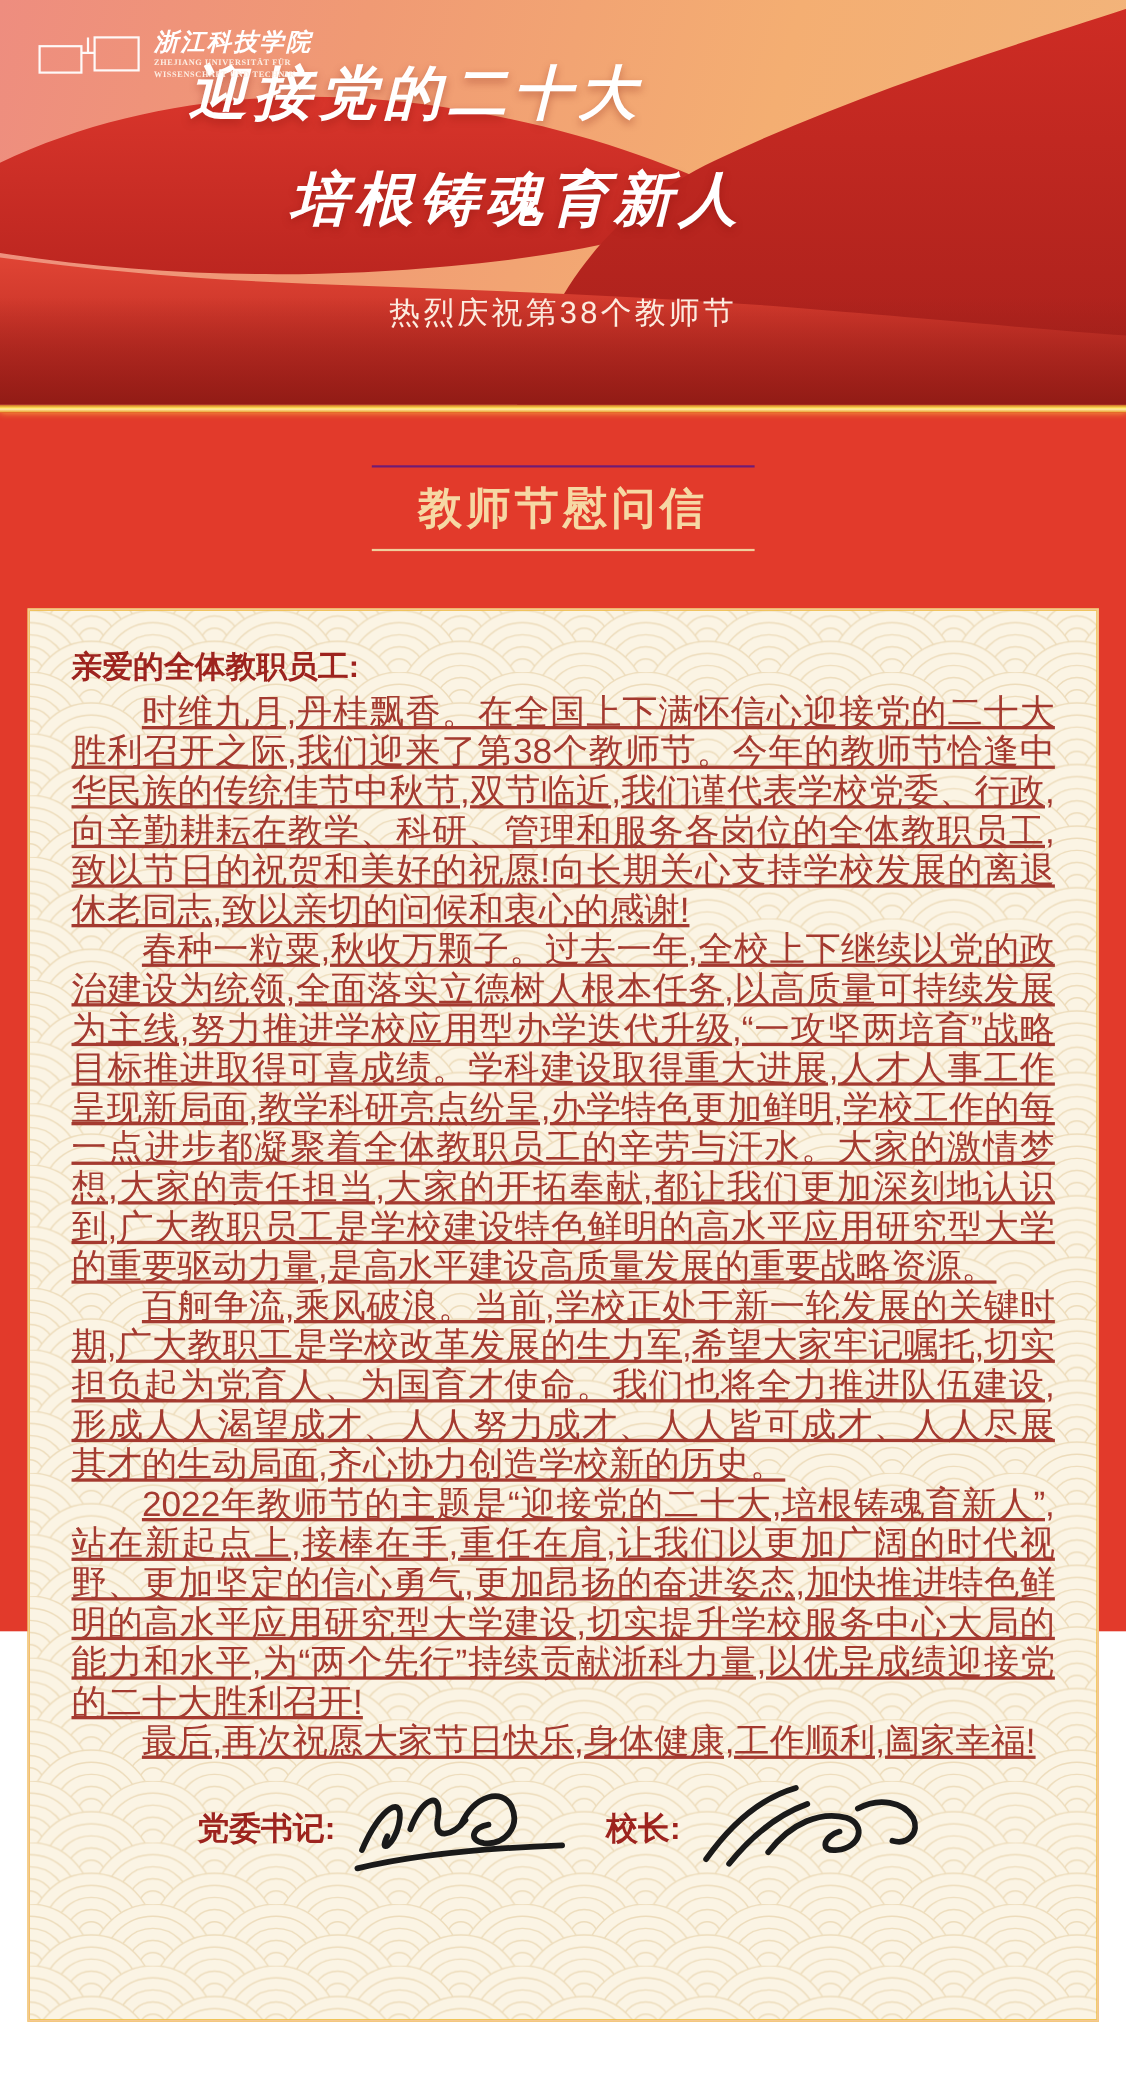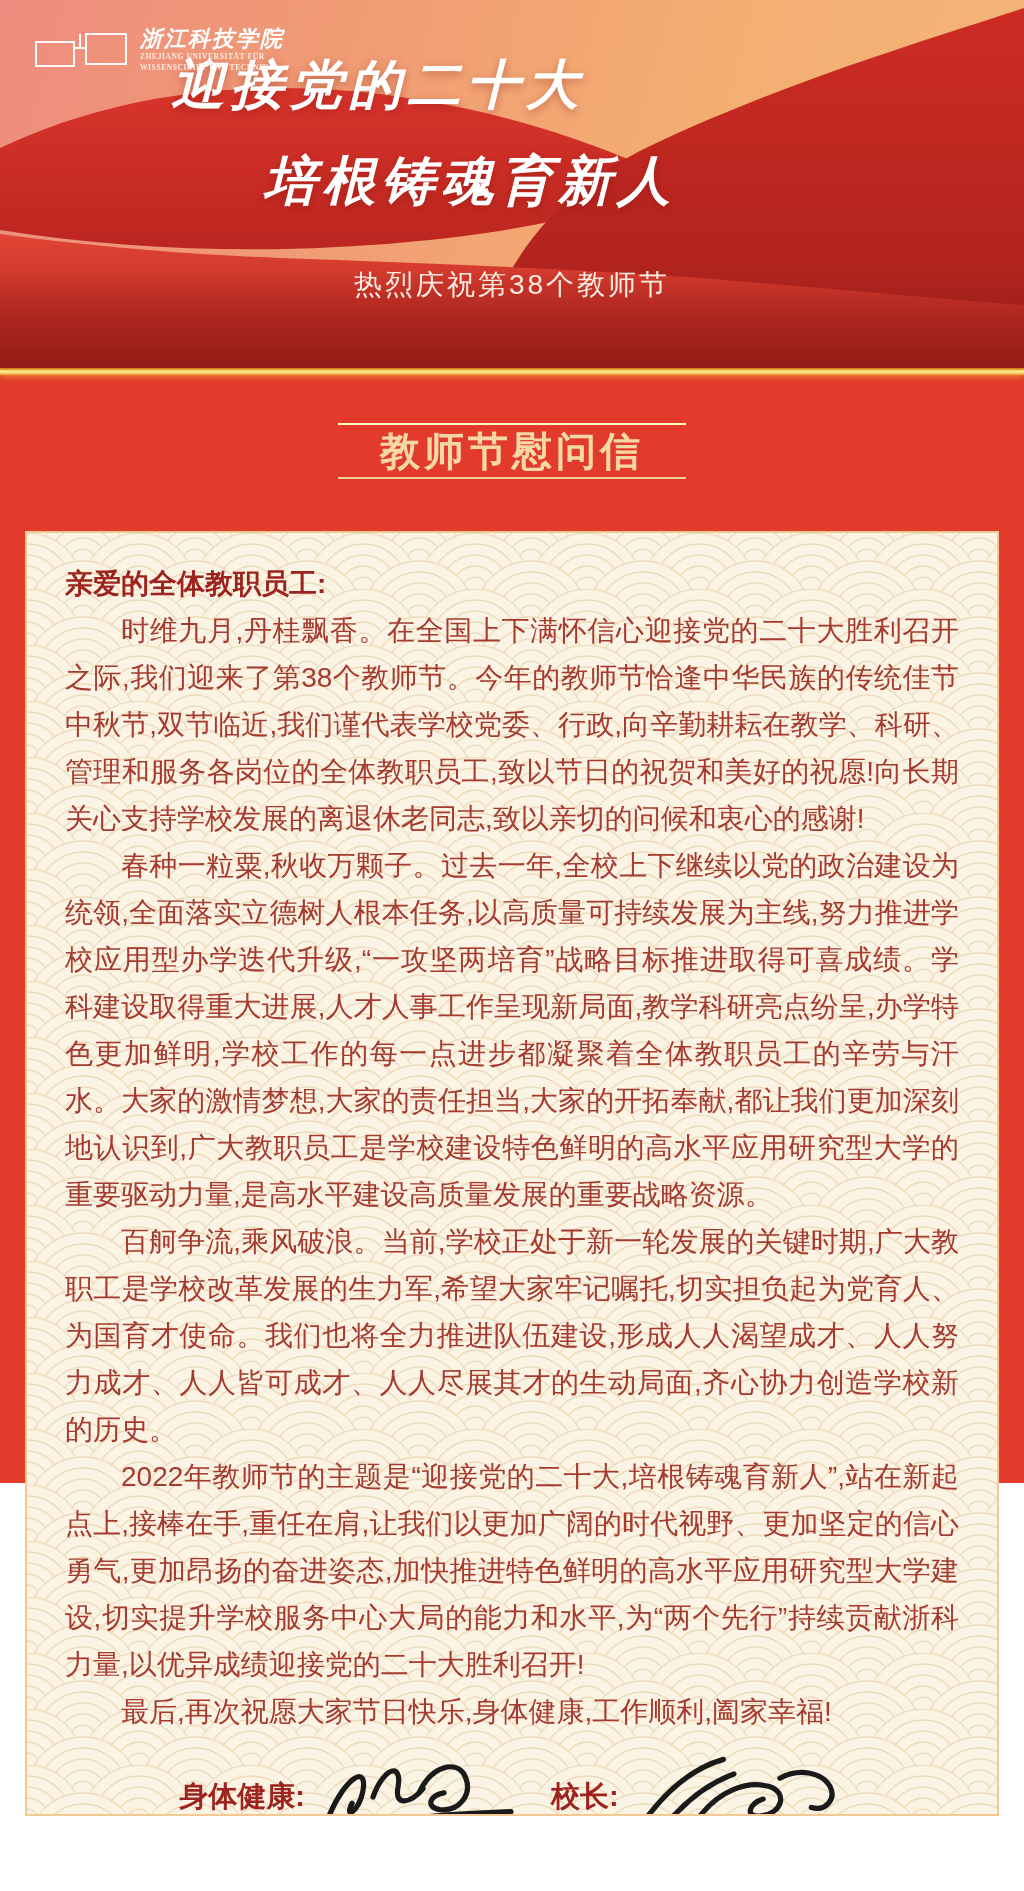--- a/index.html
+++ b/index.html
@@ -25,34 +25,34 @@
   .title-1 { top:50px;  left:88px;  width:580px; }
   .title-2 { top:146px; left:180px; width:580px; }
   .subtitle { position:absolute; top:266px; left:0; width:1024px; text-align:center;
              color:#fcece0; font-size:28px; letter-spacing:3px; z-index:4; }
 
   .gold-line { width:1024px; height:7px;
              background:linear-gradient(180deg,#c96a20 0%,#ffdf55 40%,#ffeca6 55%,#e89a28 100%);
              box-shadow:0 0 7px rgba(255,205,70,.85); }
 
   
-  .banner-box { width:348px; margin:48px auto 0; padding:2px 0;
-             border-top:2px solid #fef9c3; border-bottom:2px solid #efce9b; }
+  .banner-box { width:348px; margin:48px auto 0; padding:13px 0;
+             border-top:2px solid #701a75; border-bottom:2px solid #efce9b; }
   .banner-title { text-align:center; color:#f6d8a4; font-size:40px; font-weight:bold;
              letter-spacing:4px; line-height:48px; }
 
   
   .letter-panel { position:relative; width:974px; margin:52px auto 0; height:1285px;
              background:#eab308; border:2px solid #f4c892; overflow:hidden; }
   .pattern-bg { position:absolute; inset:0; z-index:0; }
   .letter-content { position:relative; z-index:1; padding:27px 38px 0; }
 
   .salutation { color:#9d231e; font-size:28px; font-weight:bold; line-height:47px; }
-  .para { color:#a43a30; font-size:28px; line-height:47px; text-align:justify;
-          text-indent:2em; }
+  .para { color:#a43a30; font-size:32px; line-height:36px; text-align:justify;
+          text-indent:2em;text-decoration:underline; }
 
   .sign-row { display:flex; justify-content:center; align-items:center; gap:26px; margin-top:16px; }
   .sign-item { display:flex; align-items:center; gap:8px; }
   .sign-label { color:#9d231e; font-size:29px; font-weight:bold; white-space:nowrap; }
   .sig-svg { display:block; }
 </style>
 </head>
 <body>
 
 <div class="page">
@@ -173,21 +173,21 @@
     <div class="letter-content">
       <div class="salutation">亲爱的全体教职员工:</div>
       <p class="para">时维九月,丹桂飘香。在全国上下满怀信心迎接党的二十大胜利召开之际,我们迎来了第38个教师节。今年的教师节恰逢中华民族的传统佳节中秋节,双节临近,我们谨代表学校党委、行政,向辛勤耕耘在教学、科研、管理和服务各岗位的全体教职员工,致以节日的祝贺和美好的祝愿!向长期关心支持学校发展的离退休老同志,致以亲切的问候和衷心的感谢!</p>
       <p class="para">春种一粒粟,秋收万颗子。过去一年,全校上下继续以党的政治建设为统领,全面落实立德树人根本任务,以高质量可持续发展为主线,努力推进学校应用型办学迭代升级,“一攻坚两培育”战略目标推进取得可喜成绩。学科建设取得重大进展,人才人事工作呈现新局面,教学科研亮点纷呈,办学特色更加鲜明,学校工作的每一点进步都凝聚着全体教职员工的辛劳与汗水。大家的激情梦想,大家的责任担当,大家的开拓奉献,都让我们更加深刻地认识到,广大教职员工是学校建设特色鲜明的高水平应用研究型大学的重要驱动力量,是高水平建设高质量发展的重要战略资源。</p>
       <p class="para">百舸争流,乘风破浪。当前,学校正处于新一轮发展的关键时期,广大教职工是学校改革发展的生力军,希望大家牢记嘱托,切实担负起为党育人、为国育才使命。我们也将全力推进队伍建设,形成人人渴望成才、人人努力成才、人人皆可成才、人人尽展其才的生动局面,齐心协力创造学校新的历史。</p>
       <p class="para">2022年教师节的主题是“迎接党的二十大,培根铸魂育新人”,站在新起点上,接棒在手,重任在肩,让我们以更加广阔的时代视野、更加坚定的信心勇气,更加昂扬的奋进姿态,加快推进特色鲜明的高水平应用研究型大学建设,切实提升学校服务中心大局的能力和水平,为“两个先行”持续贡献浙科力量,以优异成绩迎接党的二十大胜利召开!</p>
       <p class="para">最后,再次祝愿大家节日快乐,身体健康,工作顺利,阖家幸福!</p>
 
       <div class="sign-row">
         <div class="sign-item">
-          <span class="sign-label">身体健康:</span>
+          <span class="sign-label">党委书记:</span>
           <svg class="sig-svg" width="212" height="92" viewBox="0 0 200 88">
             <g fill="none" stroke="#1a1a1a" stroke-width="5" stroke-linecap="round" stroke-linejoin="round">
               <path d="M14,62 C30,24 52,12 46,40 C42,58 28,66 36,50"></path>
               <path d="M56,44 C66,16 84,10 80,34 C76,54 92,50 104,36"></path>
               <path d="M100,40 C112,14 136,8 144,24 C152,42 138,58 120,56 C106,54 110,42 124,40"></path>
               <path d="M10,78 C60,66 130,60 188,58"></path>
             </g>
           </svg>
         </div>
         <div class="sign-item">

